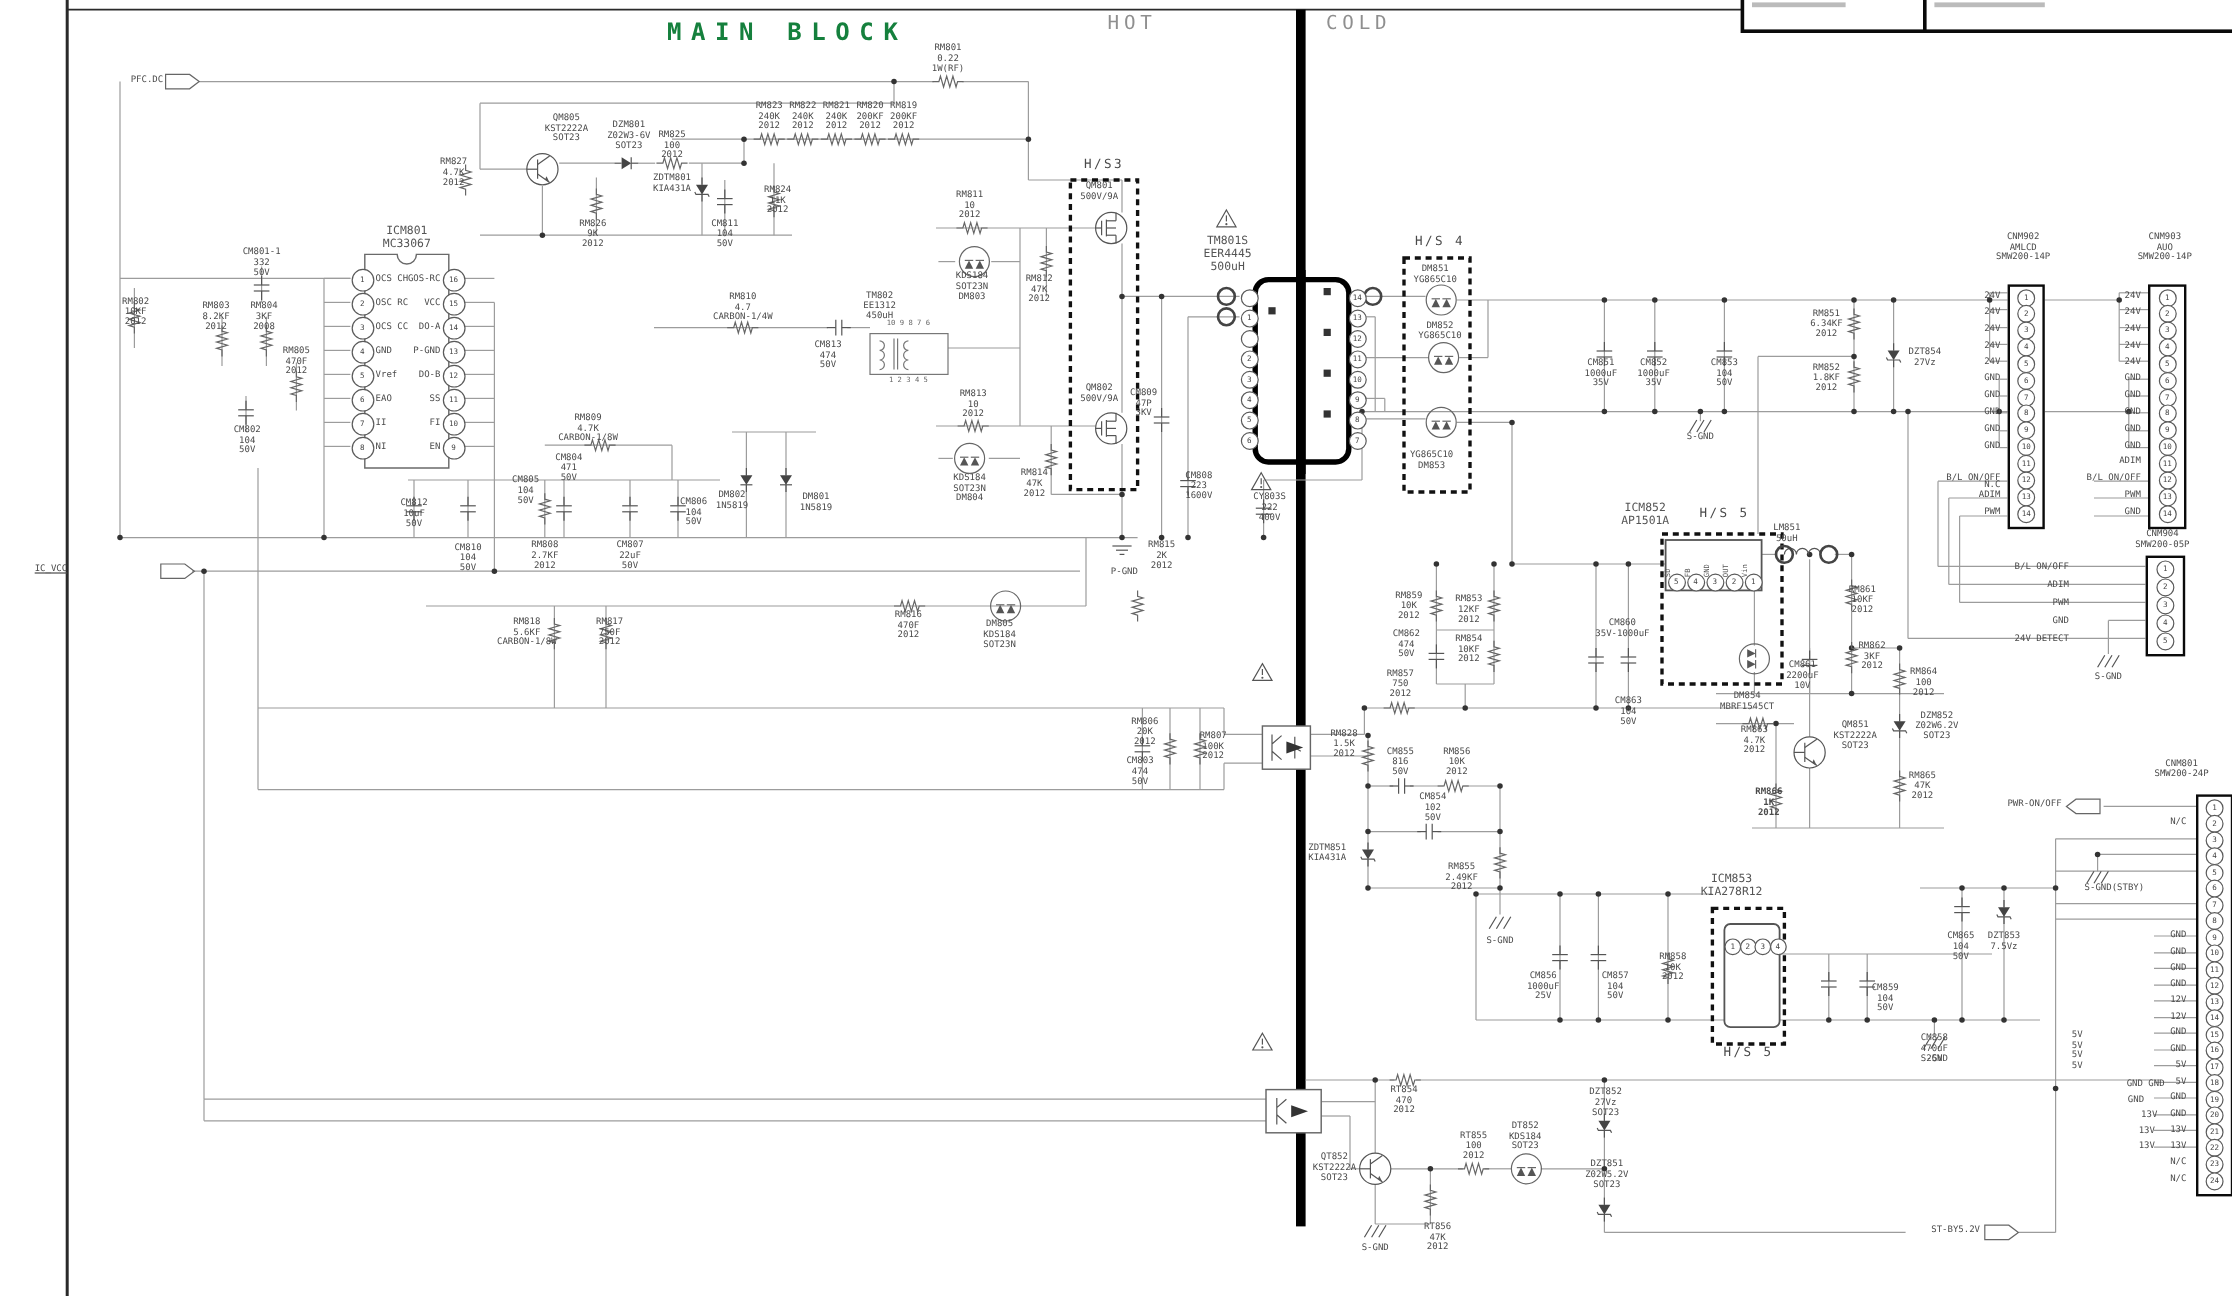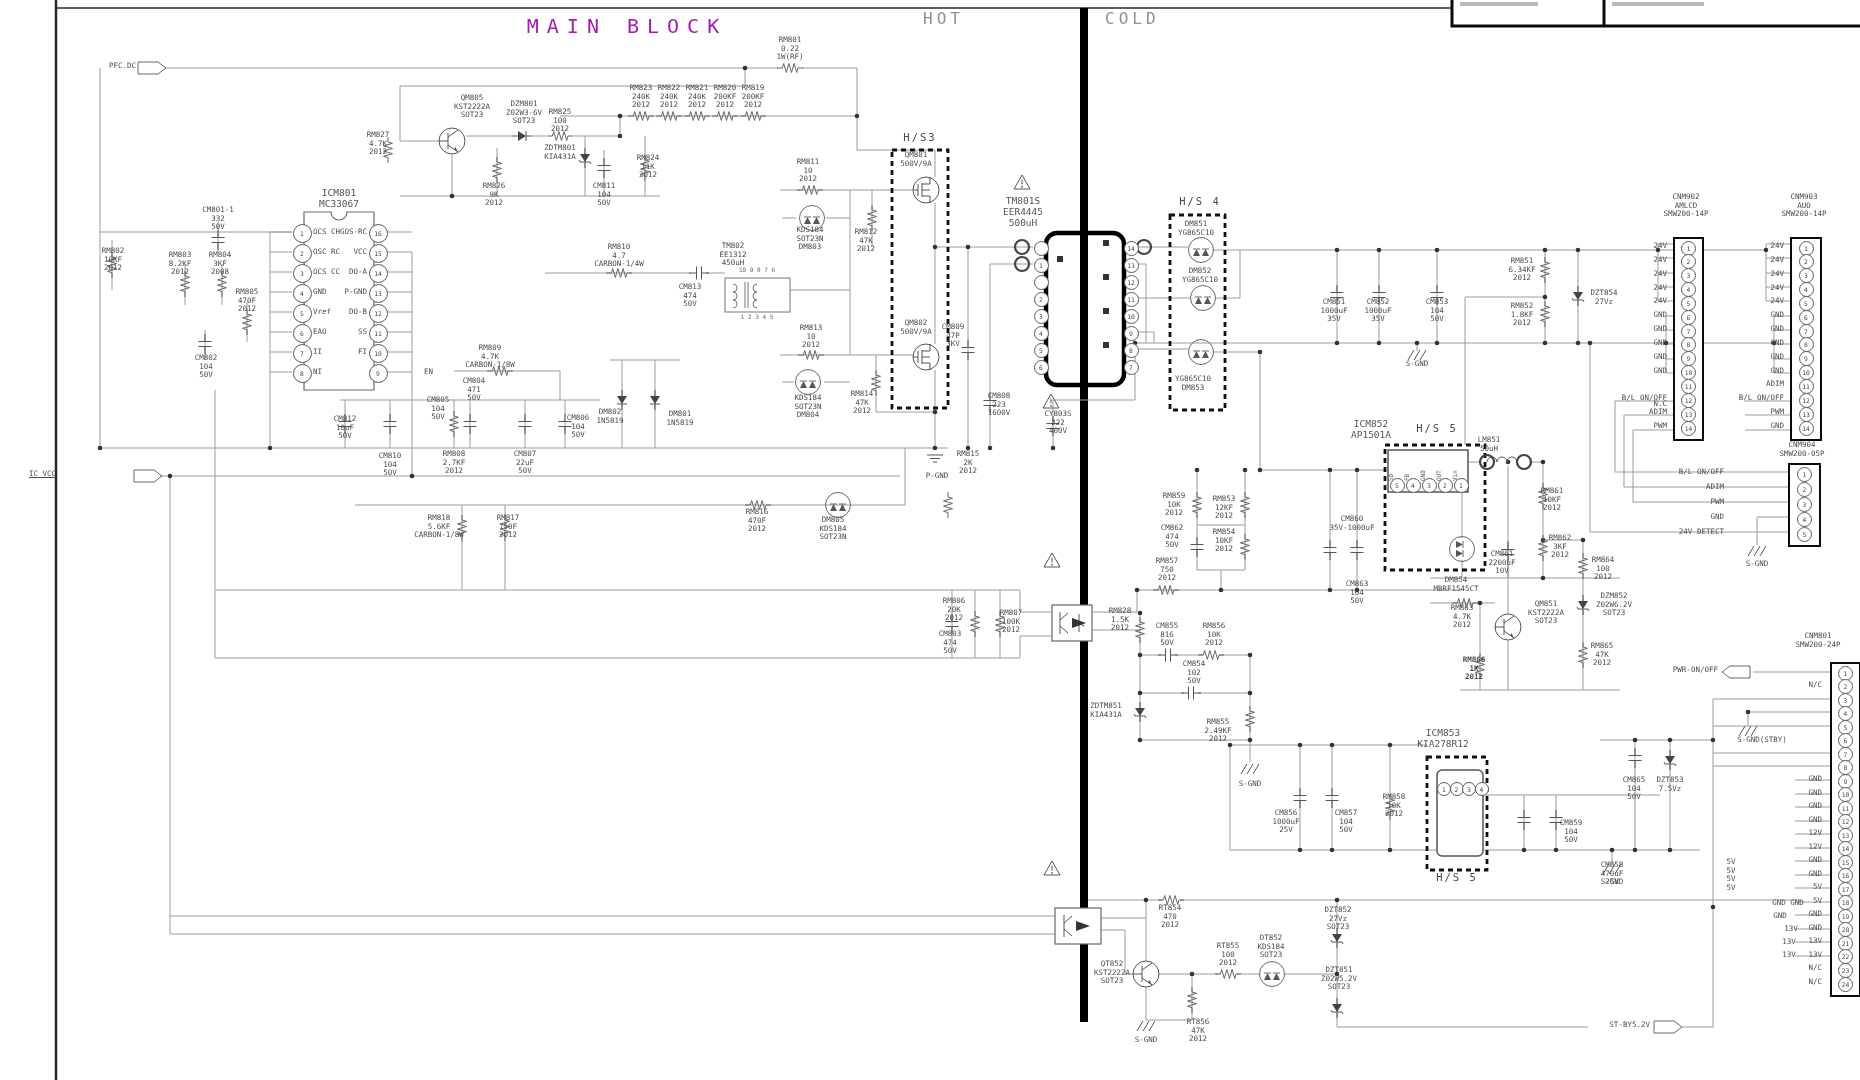--- a/index.html
+++ b/index.html
@@ -7,22 +7,22 @@
           font-family:"DejaVu Sans Mono",monospace;}
   svg{position:absolute;left:0;top:0;}
   .lb{position:absolute;font-size:7.5px;line-height:1.14;color:#4b4b4b;white-space:pre;text-align:center;
       transform:translateX(-50%);z-index:5;}
   .lb.right{transform:none;text-align:right;}
   .lb.leftal{transform:none;text-align:left;}
   .lb.md{font-size:9.5px;color:#555;}
   .lb.tiny{font-size:6px;color:#666;}
   .lb.hs{font-size:10.5px;letter-spacing:2px;color:#4a4a4a;}
   .lb.gndlb{font-size:7.5px;color:#4b4b4b;}
-  .title-main{position:absolute;left:627px;top:14px;transform:translateX(-50%);font-size:20px;
-      letter-spacing:8px;color:#a21caf;z-index:5;}
+  .title-main{position:absolute;left:656px;top:14px;transform:translateX(-50%);font-size:20px;
+      letter-spacing:8px;color:#15803d;z-index:5;font-weight:bold;}
   .title-side{position:absolute;top:9px;font-size:16px;letter-spacing:4px;color:#8f8f8f;z-index:5;}
   .conn{position:absolute;border:2.5px solid #0a0a0a;background:#fff;z-index:3;}
   .pin{position:absolute;border:1px solid #5a5a5a;border-radius:50%;background:#fff;z-index:4;
        display:flex;align-items:center;justify-content:center;font-size:6.3px;color:#444;}
   .vert{position:absolute;font-size:6px;color:#555;transform:rotate(-90deg);transform-origin:left bottom;
         white-space:pre;z-index:5;}
 </style>
 </head>
 <body>
 
@@ -920,21 +920,21 @@
       <div class="lb right" style="right: 1493px; top: 268px;">DO-A</div>
       <div class="pin" style="left: 368.5px; top: 283.5px; width: 17px; height: 17px;">13</div>
       <div class="lb right" style="right: 1493px; top: 288px;">P-GND</div>
       <div class="pin" style="left: 368.5px; top: 303.5px; width: 17px; height: 17px;">12</div>
       <div class="lb right" style="right: 1493px; top: 308px;">DO-B</div>
       <div class="pin" style="left: 368.5px; top: 323.5px; width: 17px; height: 17px;">11</div>
       <div class="lb right" style="right: 1493px; top: 328px;">SS</div>
       <div class="pin" style="left: 368.5px; top: 343.5px; width: 17px; height: 17px;">10</div>
       <div class="lb right" style="right: 1493px; top: 348px;">FI</div>
       <div class="pin" style="left: 368.5px; top: 363.5px; width: 17px; height: 17px;">9</div>
-      <div class="lb right" style="right: 1427px; top: 368px;">EN</div>
+      <div class="lb right" style="right: 1493px; top: 368px;">EN</div>
       <div class="lb md" style="left: 1023px; top: 196px;">TM801S
 EER4445
 500uH</div>
       <div class="pin" style="left: 1033.5px; top: 240.5px; width: 13px; height: 13px;"></div>
       <div class="pin" style="left: 1033.5px; top: 257.5px; width: 13px; height: 13px;">1</div>
       <div class="pin" style="left: 1033.5px; top: 274.5px; width: 13px; height: 13px;"></div>
       <div class="pin" style="left: 1033.5px; top: 291.5px; width: 13px; height: 13px;">2</div>
       <div class="pin" style="left: 1033.5px; top: 308.5px; width: 13px; height: 13px;">3</div>
       <div class="pin" style="left: 1033.5px; top: 325.5px; width: 13px; height: 13px;">4</div>
       <div class="pin" style="left: 1033.5px; top: 342.5px; width: 13px; height: 13px;">5</div>

